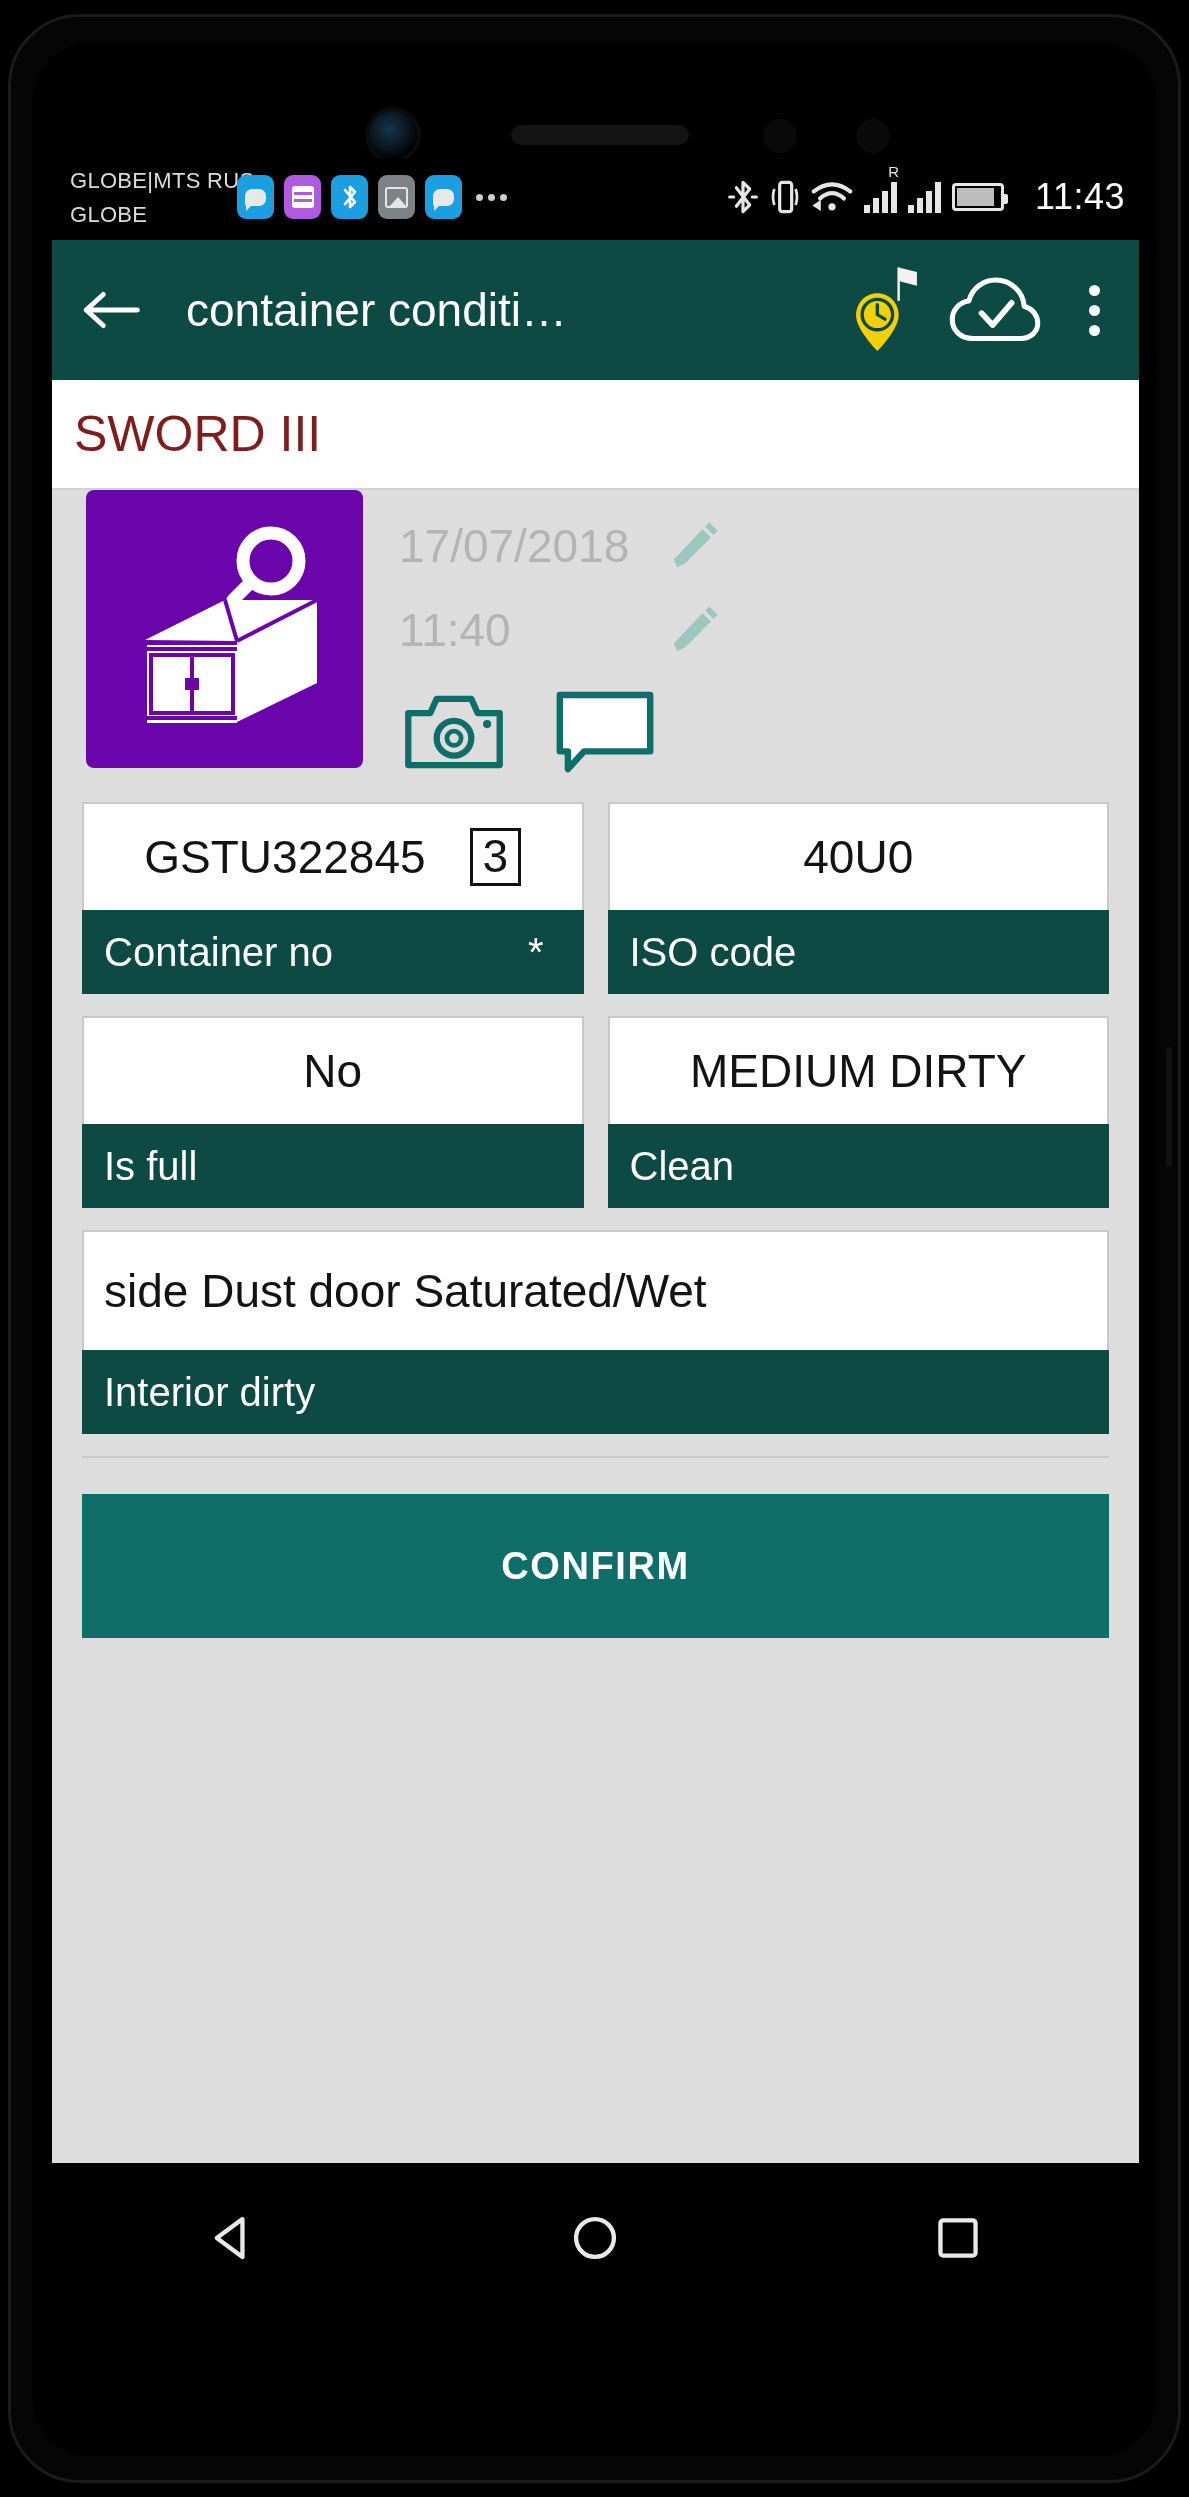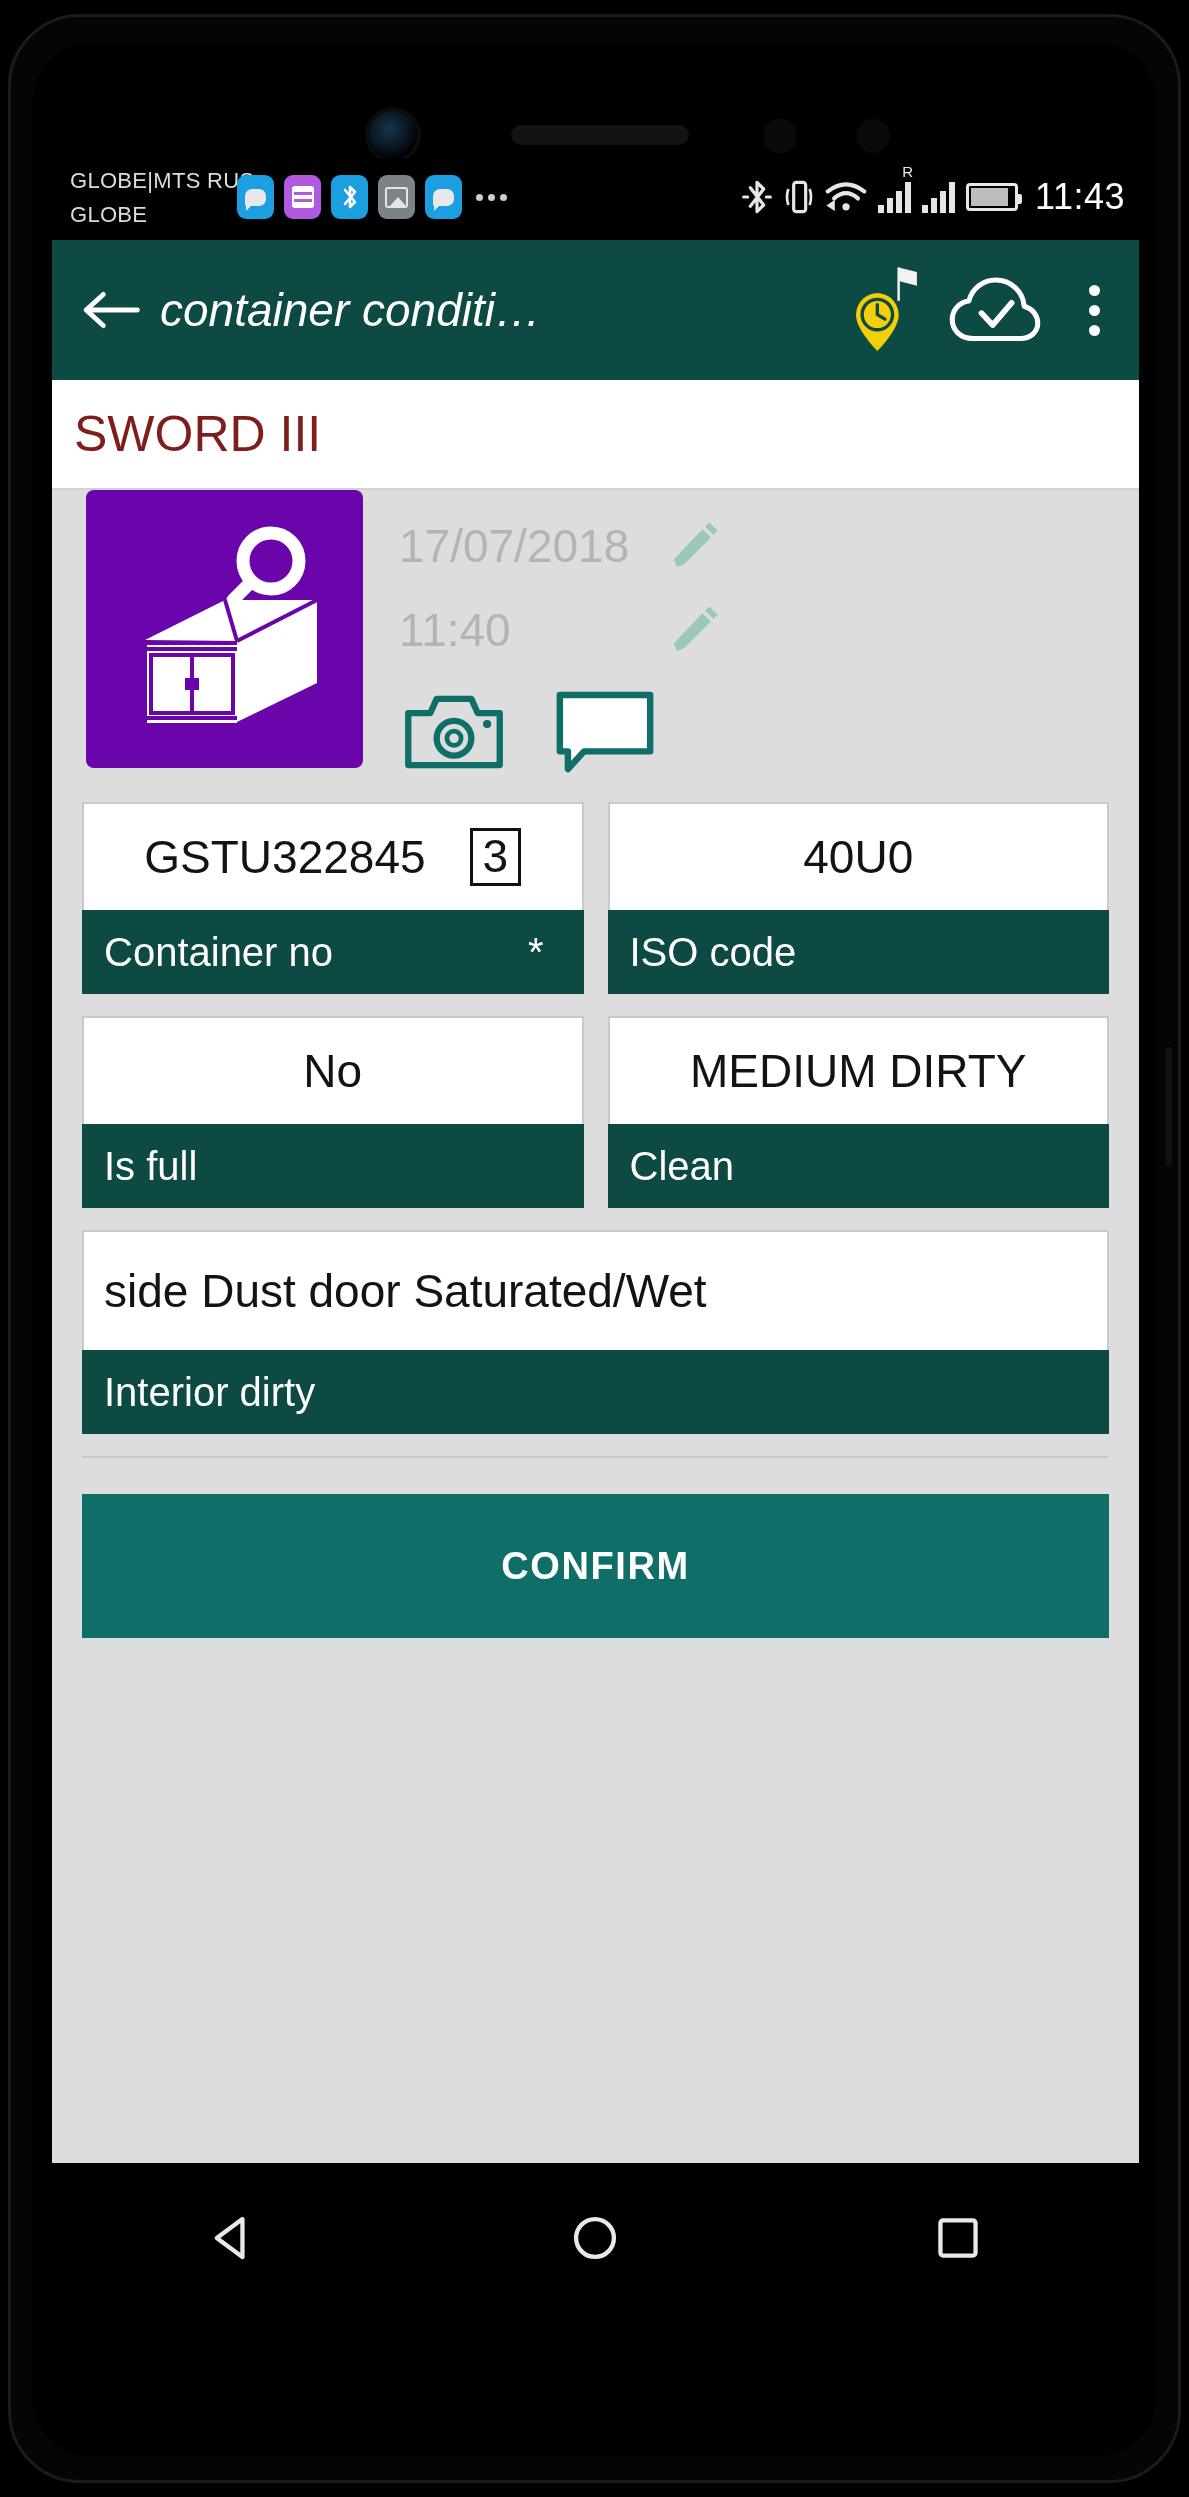--- a/index.html
+++ b/index.html
@@ -152,21 +152,21 @@
     right: 14px; top: 12px;
     display: flex;
     align-items: center;
     gap: 11px;
     height: 54px;
   }
   .clock-text {
     font-size: 36px;
     color: #fff;
     letter-spacing: 0.5px;
-    margin-left: 6px;
+    margin-left: 20px;
   }
   .sigbars { display: flex; align-items: flex-end; gap: 3px; height: 32px; position: relative; }
   .sigbars i { display: block; width: 6px; background: #e6e6e6; }
   .sigbars i:nth-child(1) { height: 8px; }
   .sigbars i:nth-child(2) { height: 15px; }
   .sigbars i:nth-child(3) { height: 22px; }
   .sigbars i:nth-child(4) { height: 31px; }
   .roam-r {
     position: absolute; right: -2px; top: -17px;
     font-size: 15px; color: #e6e6e6; line-height: 1;
@@ -197,25 +197,24 @@
     position: relative;
   }
   .back-arrow {
     width: 74px; height: 74px;
     display: flex; align-items: center; justify-content: center;
     flex: 0 0 auto;
   }
   .appbar-title {
     color: #fff;
     font-size: 46px;
-    margin-left: 12px;
+    margin-left: 38px;
     flex: 1 1 auto;
     white-space: nowrap;
     overflow: hidden;
-    font-style: italic;
   }
   .appbar-actions {
     display: flex; align-items: center; gap: 24px;
     flex: 0 0 auto;
   }
   .pin-wrap { position: relative; width: 70px; height: 92px; }
   .cloud-wrap { width: 96px; height: 78px; display:flex; align-items:center; justify-content:center;}
   .kebab {
     width: 54px; height: 78px;
     display: flex; flex-direction: column; align-items: center; justify-content: center; gap: 9px;

